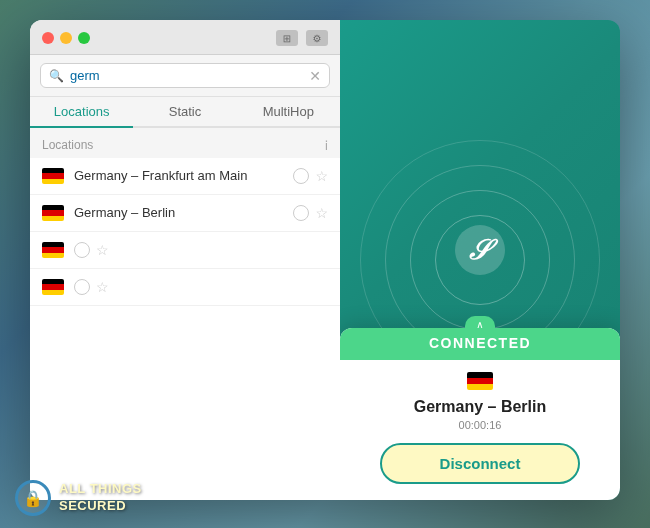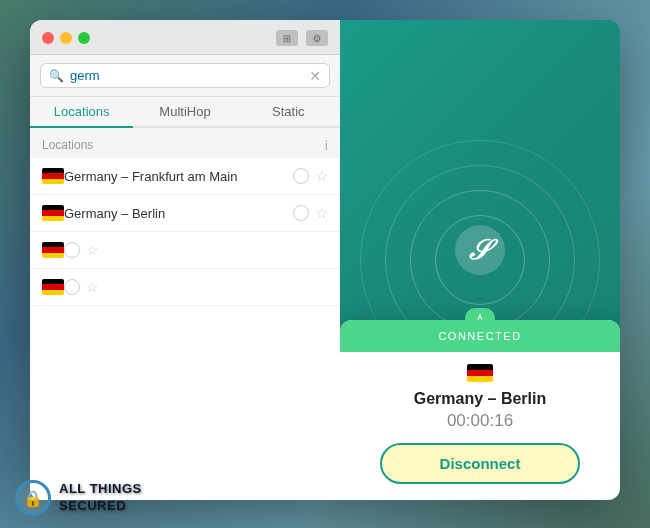--- a/index.html
+++ b/index.html
@@ -165,25 +165,24 @@
     }
 
     .location-list {
       flex: 1;
       overflow-y: auto;
       background: white;
     }
 
     .location-item {
       display: flex;
-      align-items: center;
       padding: 10px 12px;
       border-bottom: 1px solid #f0f0f0;
       cursor: pointer;
-      gap: 0;
+      gap: 10px;
     }
 
     .flag-de {
       display: inline-block;
       width: 22px;
       height: 16px;
       flex-shrink: 0;
       border-radius: 2px;
       overflow: hidden;
       position: relative;
@@ -301,22 +300,22 @@
       height: 16px;
       border-radius: 10px 10px 0 0;
       display: flex;
       align-items: center;
       justify-content: center;
       color: white;
       font-size: 10px;
     }
 
     .connected-text {
-      font-size: 11px;
-      font-weight: 400;
+      font-size: 14px;
+      font-weight: 700;
       letter-spacing: 1.5px;
       color: white;
     }
 
     .connected-info {
       padding: 12px 20px 0;
       text-align: center;
     }
 
     .connected-flag {
@@ -324,21 +323,21 @@
     }
 
     .connected-location {
       font-size: 16px;
       font-weight: 700;
       color: #222;
       margin-bottom: 3px;
     }
 
     .connected-time {
-      font-size: 17px;
+      font-size: 11px;
       color: #888;
       margin-bottom: 12px;
     }
 
     .disconnect-btn {
       display: block;
       width: calc(100% - 40px);
       margin: 0 20px;
       padding: 10px;
       background: #fef9c3;
@@ -381,21 +380,21 @@
     .watermark-text {
       font-size: 13px;
       font-weight: 900;
       color: white;
       text-shadow: 1px 1px 3px rgba(0,0,0,0.5);
       letter-spacing: 0.5px;
       line-height: 1.3;
     }
 
     .watermark-text span {
-      color: #0f172a;
+      color: #fef9c3;
       text-align: right;
     }
   </style>
 </head>
 <body>
 
 <div class="bg-image"></div>
 
 <div class="app-window">
 
@@ -416,22 +415,22 @@
     <div class="search-bar">
       <div class="search-input-wrap">
         <span class="search-icon">🔍</span>
         <input class="search-input" type="text" value="germ" style="">
         <span class="search-clear">✕</span>
       </div>
     </div>
 
     <div class="tabs">
       <div class="tab active">Locations</div>
+      <div class="tab">Static</div>
       <div class="tab">MultiHop</div>
-      <div class="tab">Static</div>
     </div>
 
     <div class="locations-header">
       <span class="locations-label">Locations</span>
       <span class="info-icon">ℹ</span>
     </div>
 
     <div class="location-list">
 
       <div class="location-item">

